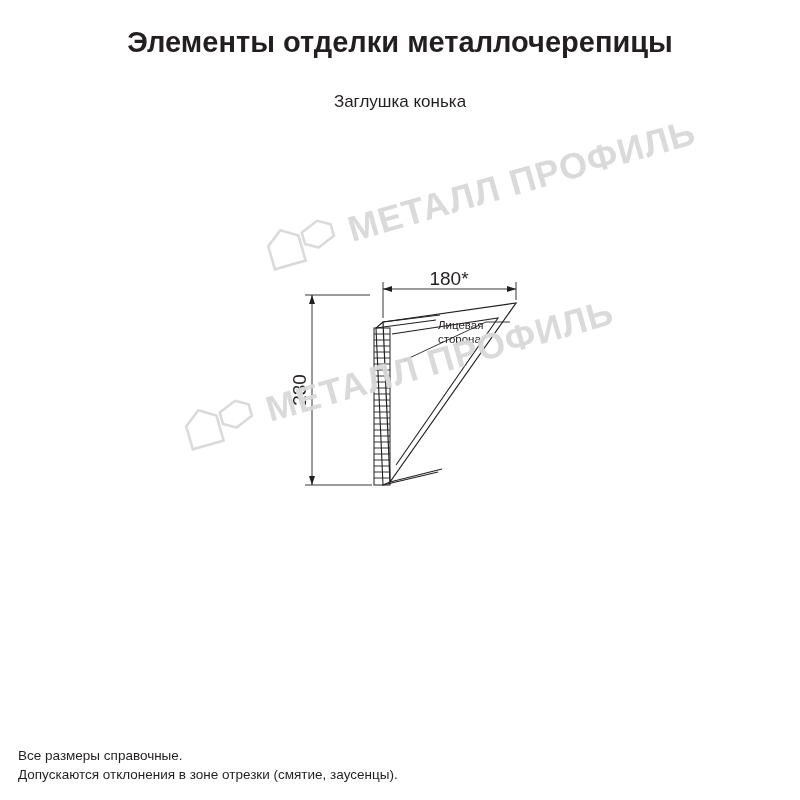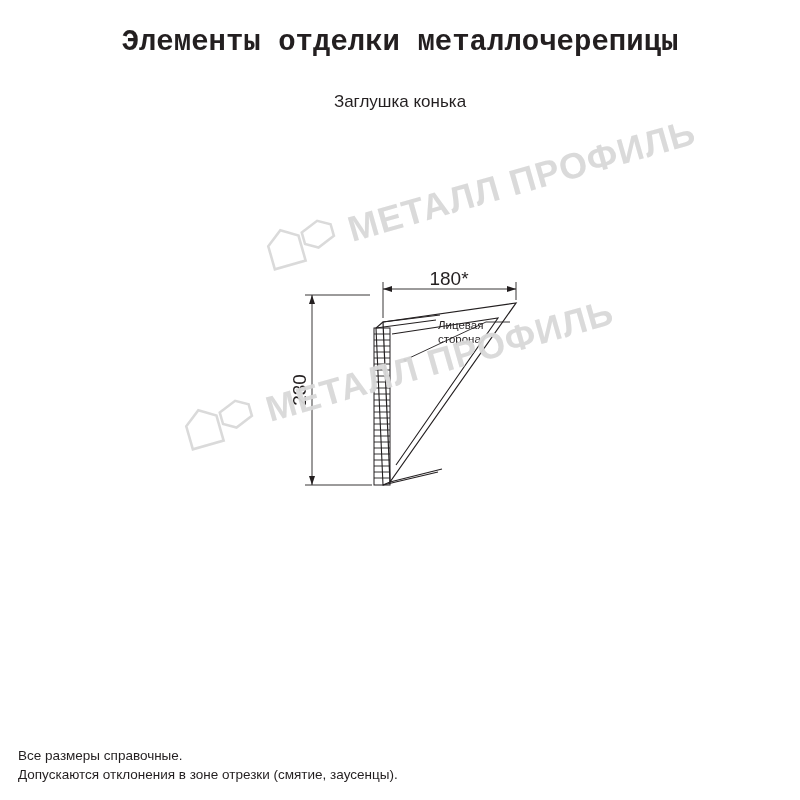--- a/index.html
+++ b/index.html
@@ -26,21 +26,20 @@
     position: absolute;
     top: 26px;
     left: 0;
     width: 800px;
     text-align: center;
     font-size: 29px;
     font-weight: bold;
     letter-spacing: 0px;
     color: #231f20;
     white-space: nowrap;
-    font-family: Liberation Mono, monospace;
   }
 
   .subtitle-block {
     position: absolute;
     top: 90px;
     left: 0;
     width: 800px;
     text-align: center;
   }
   .subtitle-line {

